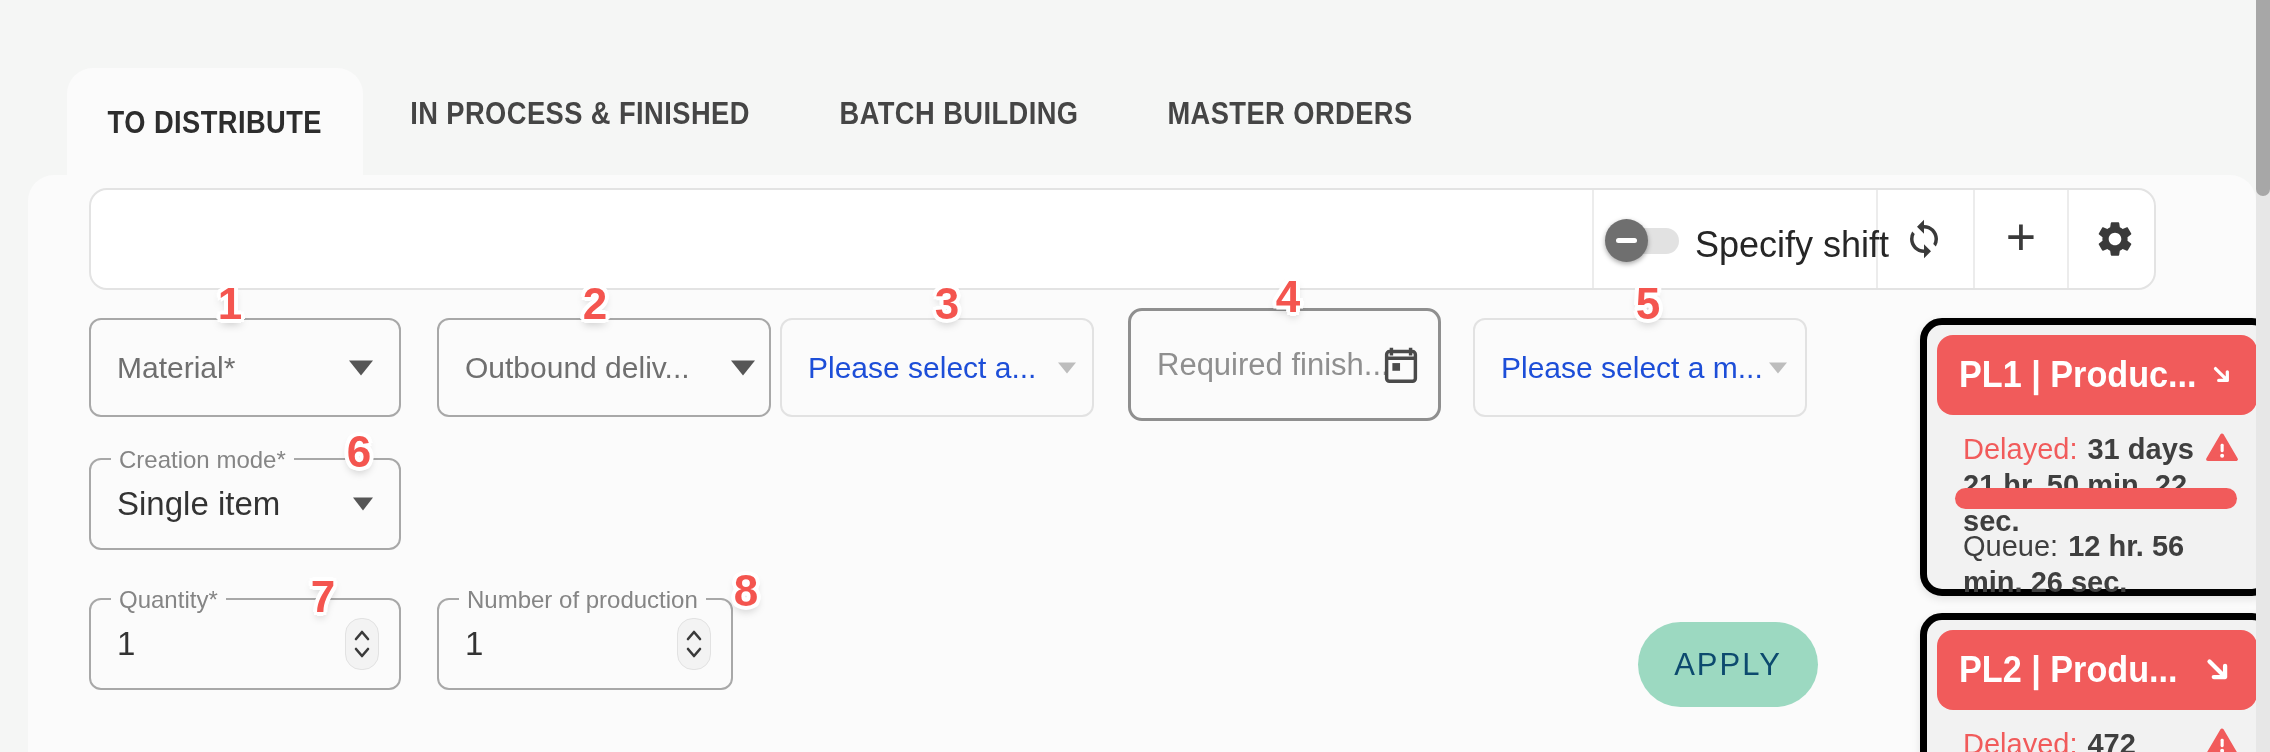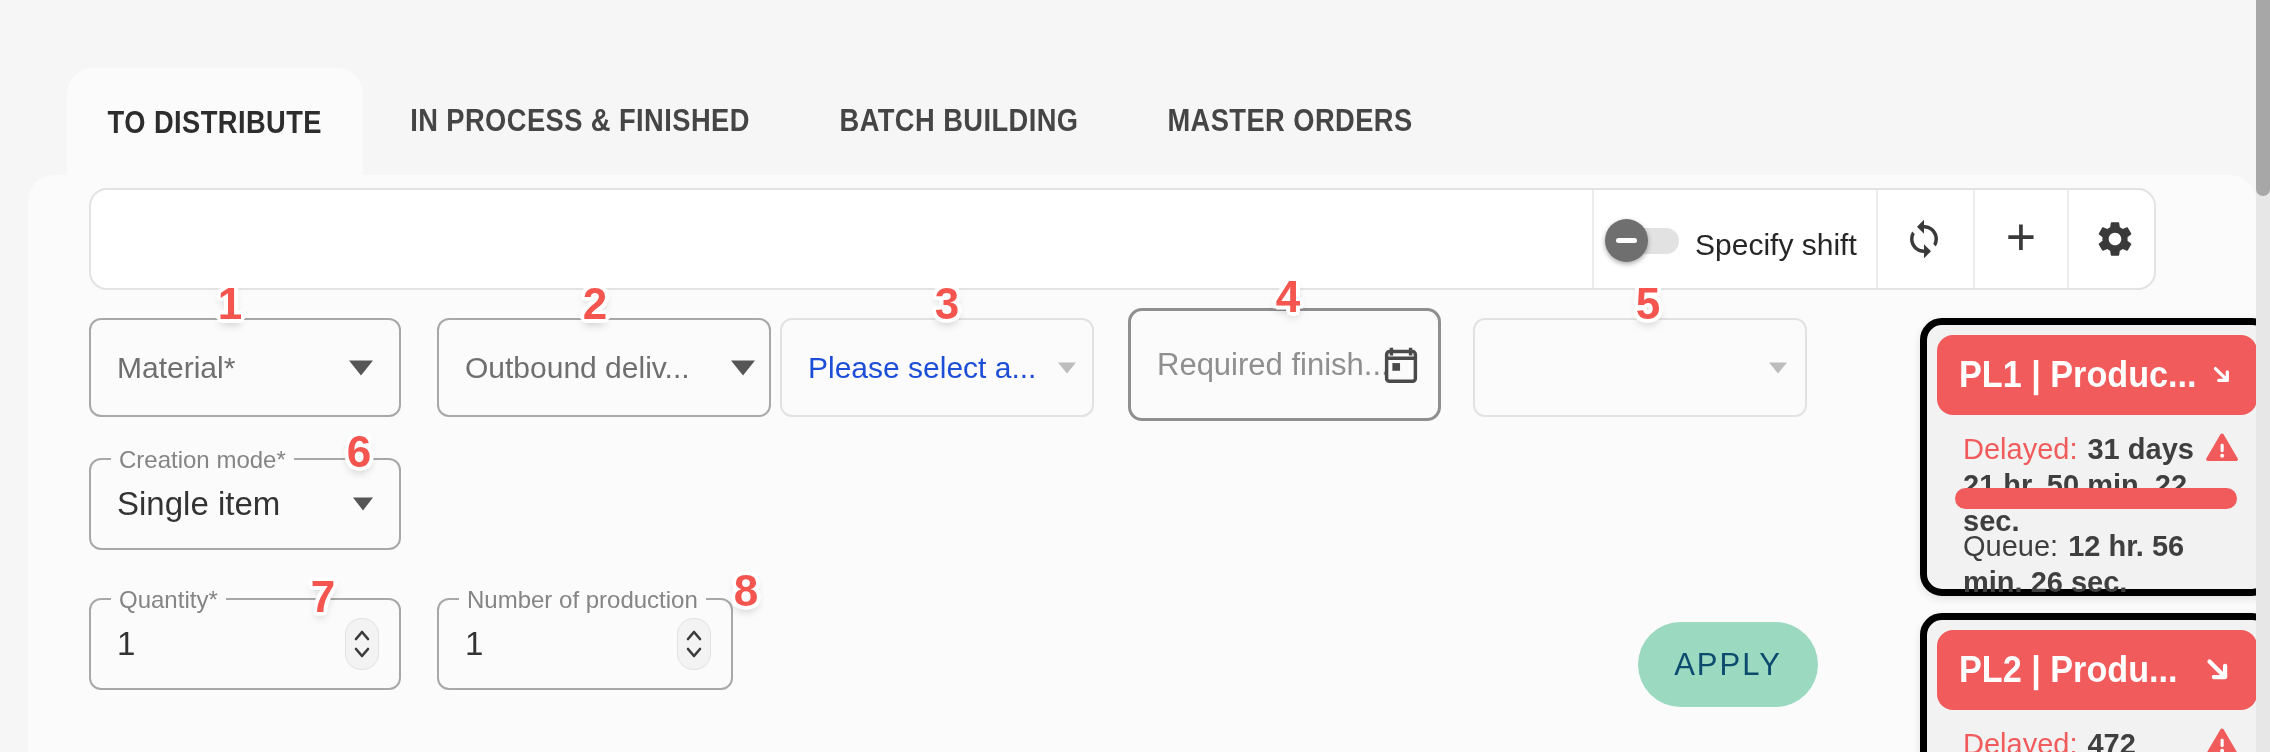--- a/index.html
+++ b/index.html
@@ -6,34 +6,34 @@
   .canvas{position:relative;width:2270px;height:752px;overflow:hidden;
           font-family:"Liberation Sans","DejaVu Sans",sans-serif;background:#f5f6f5;padding-left:20px;}
 
   
   .main-panel{position:absolute;left:28px;top:175px;width:2228px;height:577px;
               background:#fbfbfb;border-radius:26px 26px 0 0;}
 
   
   .tab-active{position:absolute;left:67px;top:68px;width:296px;height:110px;
               background:#fbfbfb;border-radius:26px 26px 0 0;display:flex;align-items:center;justify-content:center;cursor:pointer;}
-  .tab-label{position:absolute;top:96px;height:50px;display:flex;align-items:center;cursor:pointer;}
+  .tab-label{position:absolute;top:96px;height:50px;display:flex;align-items:flex-start;cursor:pointer;}
   .tabtxt{display:inline-block;transform:scaleX(0.88);font-weight:bold;font-size:31px;color:#454545;letter-spacing:0.5px;white-space:nowrap;}
   .tab-active .tabtxt{color:#2d2d2d;}
 
   
   .toolbar{position:absolute;left:89px;top:188px;width:2067px;height:102px;background:#ffffff;
            border:2px solid #e3e3e3;border-radius:18px;box-sizing:border-box;}
   .tb-div{position:absolute;top:0;width:2px;height:98px;background:#ececec;}
   .tb-btn{position:absolute;top:0;height:98px;width:92px;display:flex;align-items:center;justify-content:center;cursor:pointer;}
   .switch-track{position:absolute;left:1526px;top:38px;width:62px;height:26px;border-radius:13px;background:#e2e2e2;cursor:pointer;}
   .switch-thumb{position:absolute;left:1514px;top:29px;width:43px;height:43px;border-radius:50%;background:#6f6f6f;
                 box-shadow:0 2px 5px rgba(0,0,0,0.35);display:flex;align-items:center;justify-content:center;}
   .switch-minus{width:21px;height:5px;border-radius:2.5px;background:#ffffff;}
-  .switch-label{position:absolute;left:1604px;top:0;height:109px;display:flex;align-items:center;font-size:30px;color:#262626;}
+  .switch-label{position:absolute;left:1604px;top:0;height:109px;display:flex;align-items:center;font-size:36px;color:#262626;}
   .plus-glyph{font-size:52px;color:#3a3a3a;font-weight:normal;line-height:1;margin-top:-4px;}
 
   
   .fld{position:absolute;box-sizing:border-box;border-radius:12px;background:#fbfbfb;cursor:pointer;}
   .fld.std{border:2px solid #a8a8a8;}
   .fld.dim{border:2px solid #e2e2e2;}
   .fld.focus{border:3px solid #8f8f8f;border-radius:14px;}
   .fld-text{position:absolute;left:26px;top:0;bottom:0;display:flex;align-items:center;font-size:30px;color:#6f6f6f;white-space:nowrap;}
   .fld.dim .fld-text{color:#1d4ed8;}
   .fld.focus .fld-text{color:#8f8f8f;font-size:31px;}
@@ -132,20 +132,21 @@
   </div>
   <div class="fld focus" style="left:1128px;top:308px;width:313px;height:113px;">
     <span class="fld-text">Required finish...</span>
     <svg style="position:absolute;right:14px;top:50%;transform:translateY(-50%);" width="46" height="46" viewBox="0 0 24 24">
       <path fill="none" stroke="#4a4a4a" stroke-width="1.8" d="M7 3v4M17 3v4M4.5 8.5h15"></path>
       <rect x="4.5" y="5" width="15" height="15.5" rx="1.5" fill="none" stroke="#4a4a4a" stroke-width="1.8"></rect>
       <rect x="7.5" y="11" width="4" height="4" fill="#4a4a4a"></rect>
     </svg>
   </div>
   <div class="fld dim" style="left:1473px;top:318px;width:334px;height:99px;">
+    <span class="fld-text">Please select a m...</span>
     <span class="caret small" style="right:18px;"></span>
   </div>
 
   <div class="fld std" style="left:89px;top:458px;width:312px;height:92px;">
     <span class="legend">Creation mode*</span>
     <span class="fld-value">Single item</span>
     <span class="caret" style="right:26px;border-left-width:10px;border-right-width:10px;border-top-width:13px;"></span>
   </div>
 
   <div class="fld std" style="left:89px;top:598px;width:312px;height:92px;">

